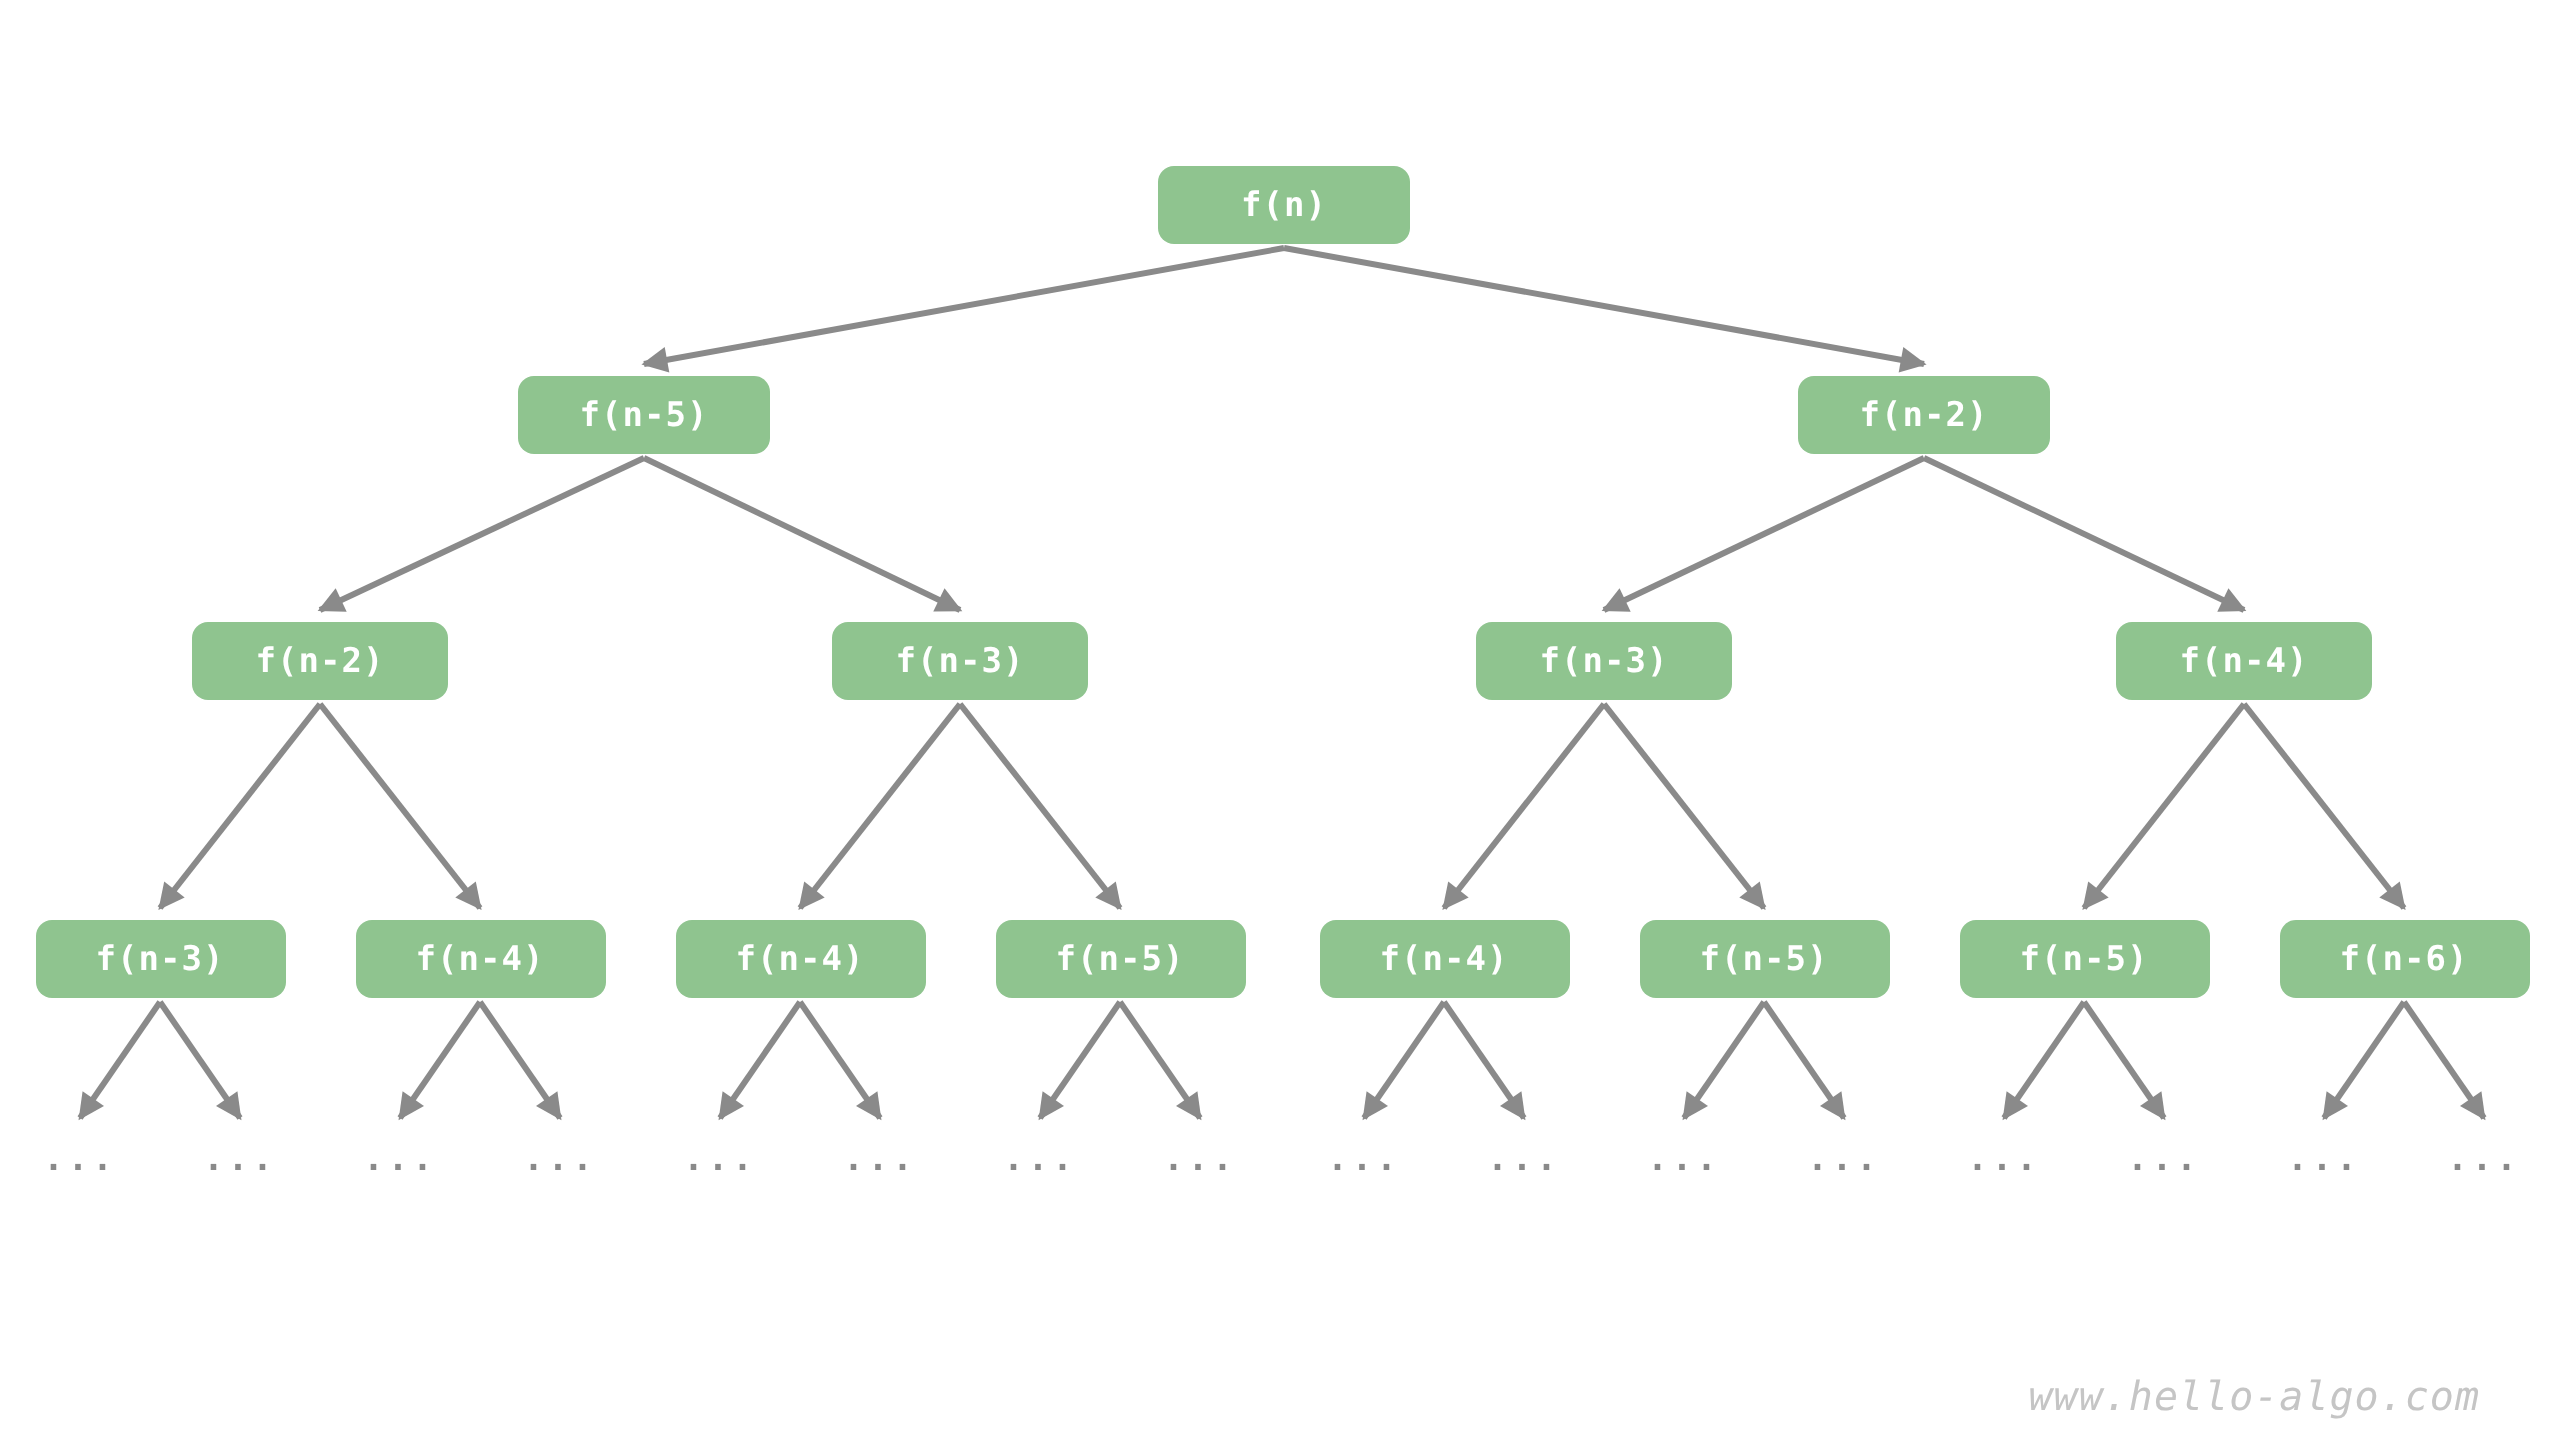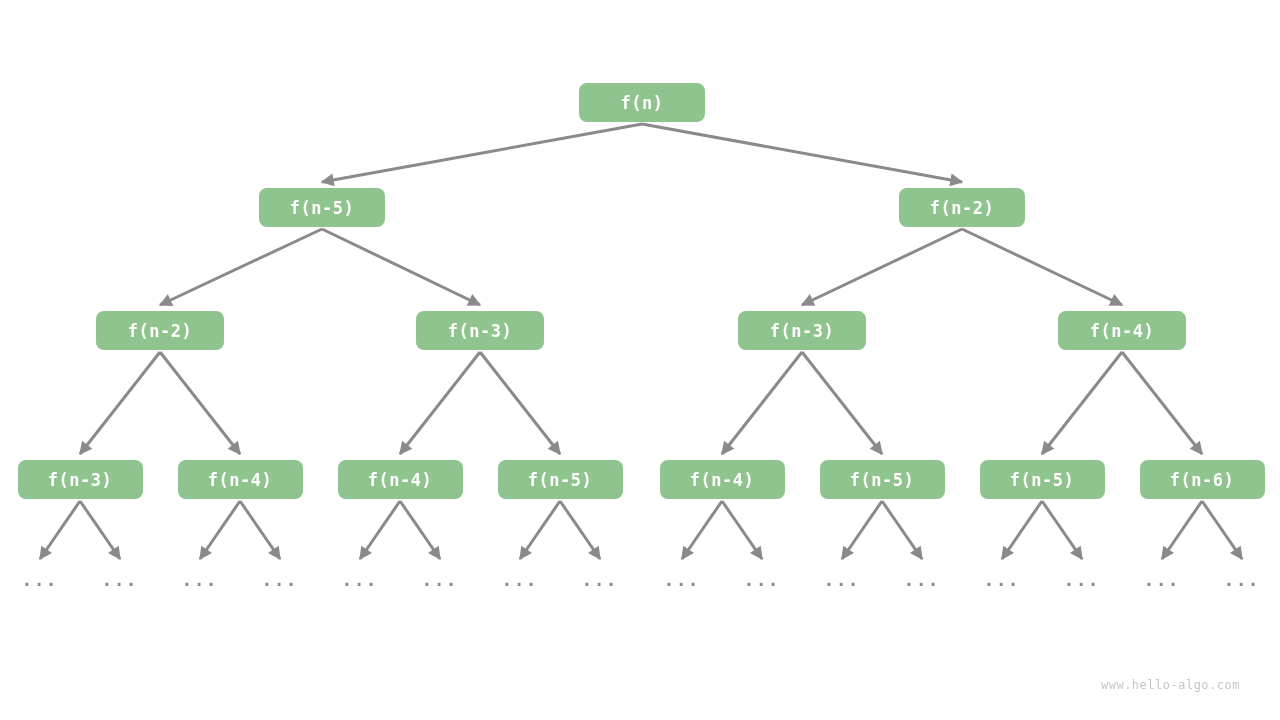--- a/index.html
+++ b/index.html
@@ -46,24 +46,25 @@
     color: var(--edge, #8a8a8a);
     font-weight: bold;
     font-size: 17px;
     letter-spacing: 2px;
     text-align: center;
     line-height: 16px;
   }
   .watermark {
     position: absolute;
     right: 40px;
-    bottom: 28px;
+    bottom: 10px;
     color: var(--watermark, #c5c5c5);
-    font-size: 12px;
+    font-size: 20px;
     letter-spacing: 0.5px;
+    font-style: italic;
   }
 </style>
 </head>
 <body>
 
 <div class="stage" style="--bg: #ffffff; --node-fill: #8fc48f; --node-text: #ffffff; --edge: #8a8a8a; --watermark: #c5c5c5;">
   <svg class="edges" width="1280" height="720" viewBox="0 0 1280 720">
     <defs>
       <marker id="arrowhead" viewBox="0 0 10 10" refX="9" refY="5" markerWidth="15" markerHeight="13" orient="auto" markerUnits="userSpaceOnUse">
         <path d="M0 0 L10 5 L0 10 Z" fill="#8a8a8a"></path>

